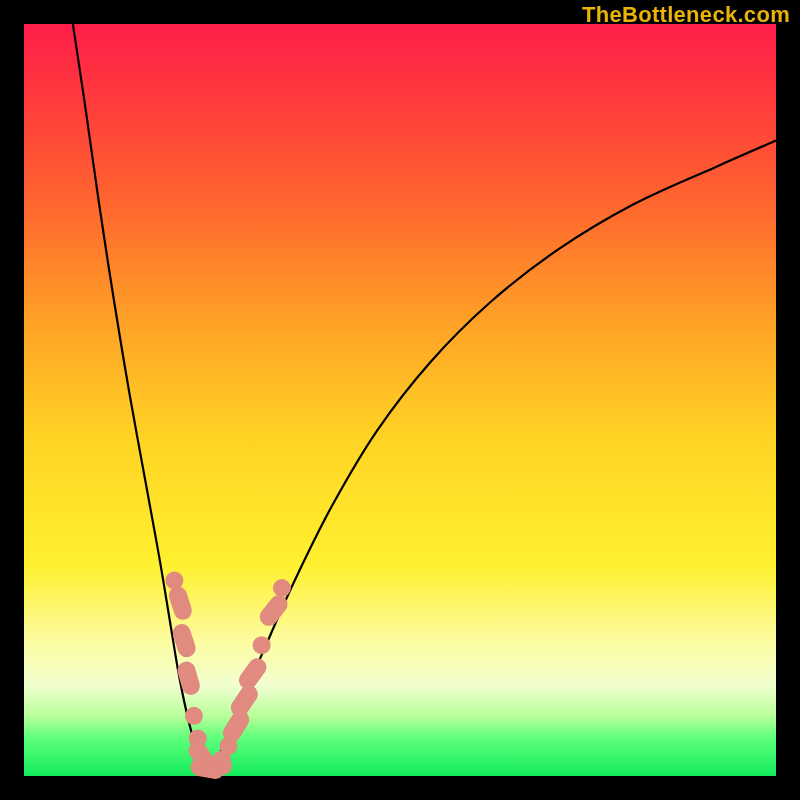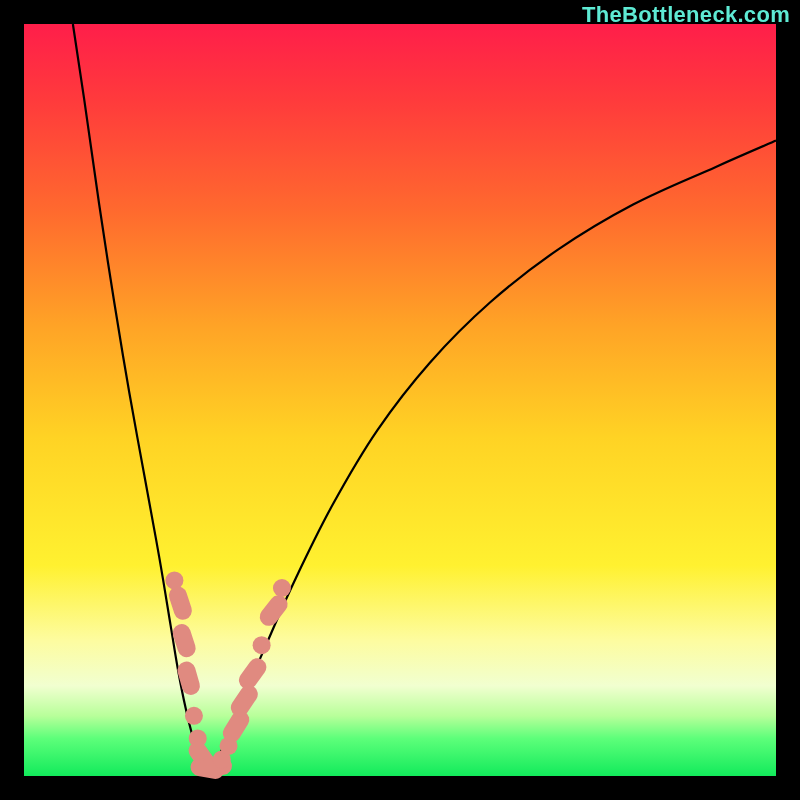--- a/index.html
+++ b/index.html
@@ -31,21 +31,21 @@
       #5dff7a 95%,
       #12ea5b 100%
     );
   }
   .watermark {
     position: absolute;
     top: 2px;
     right: 10px;
     font-size: 22px;
     font-weight: 600;
-    color: #5eead4;
+    color: #eab308;
     letter-spacing: 0.3px;
     user-select: none;
   }
   svg.plot {
     position: absolute;
     left: 0;
     top: 0;
     width: 752px;
     height: 752px;
     overflow: visible;

